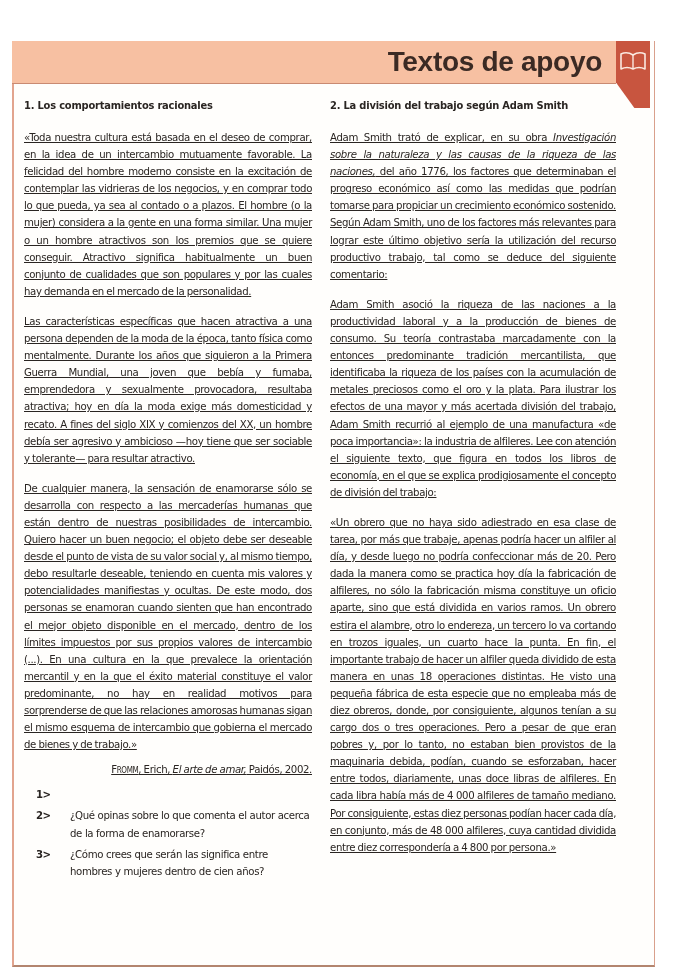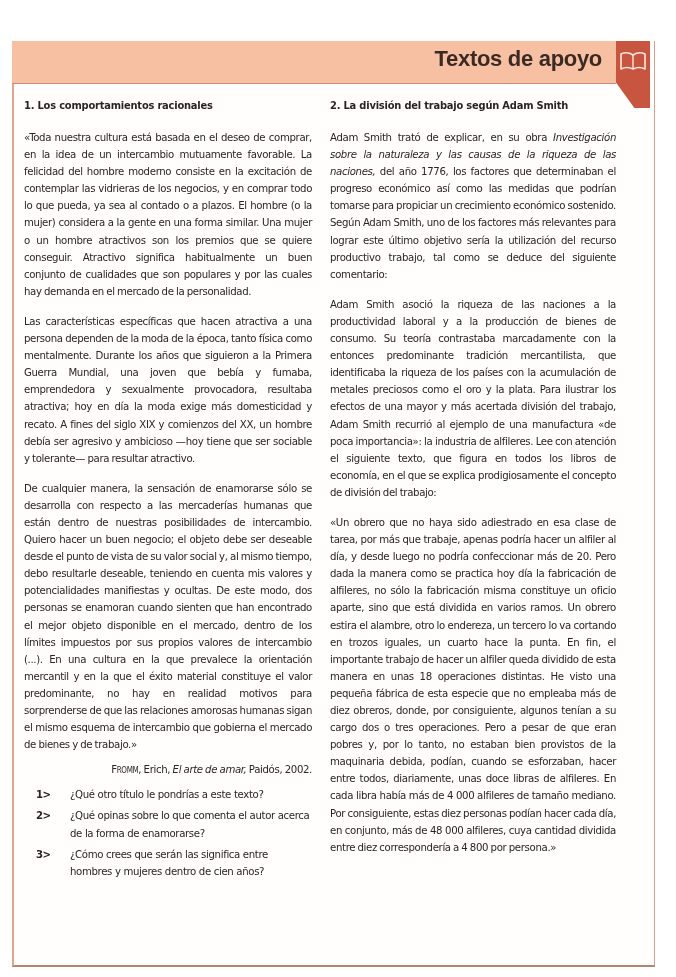--- a/index.html
+++ b/index.html
@@ -19,41 +19,41 @@
     background: #fffefc;
   }
   .band {
     position: absolute; left: 12px; top: 41px; width: 604px; height: 42px;
     background: #f7c0a2;
     border-bottom: 1px solid #c98a72;
   }
   .band-title {
     position: absolute; right: 74px; top: 46px;
     font-family: "Liberation Sans", sans-serif;
-    font-weight: bold; font-size: 22px; color: #3b2a24;
+    font-weight: bold; font-size: 28px; color: #3b2a24;
     letter-spacing: -0.3px;
   }
   .tab {
     position: absolute; left: 616px; top: 41px; width: 34px; height: 67px;
     background: #c8553f;
     clip-path: polygon(0 0, 100% 0, 100% 100%, 54% 100%, 0 62%);
   }
   .tab svg { position: absolute; left: 3px; top: 9px; }
   .col {
     position: absolute; top: 96px;
     font-size: 11.3px; line-height: 17.1px;
     font-stretch: condensed;
   }
   .col-left { left: 24px; width: 288px; }
   .col-right { left: 330px; width: 286px; }
   h2 {
     margin: 0 0 5px 0; font-size: 11px; line-height: 20px; font-weight: bold;
     color: #2a2522; letter-spacing: -0.2px;
   }
-  p { margin: 13px 0 8px 0; text-align: justify; letter-spacing: -0.35px; word-spacing: -0.5px; }
+  p { margin: 13px 0 8px 0; text-align: justify; letter-spacing: -0.35px; word-spacing: -0.5px; text-decoration: underline; }
   em { font-style: italic; }
   .sc { font-variant: small-caps; }
   .citation { text-align: right; margin-top: 2px; margin-bottom: 8px; }
   .q-list { list-style: none; margin: 8px 0 0 0; padding: 0; }
   .q-item { display: flex; margin-bottom: 4px; }
   .q-num { width: 46px; flex: none; font-weight: bold; color: #2a2522; padding-left: 12px; box-sizing: border-box; letter-spacing: -0.5px; }
   .q-text { flex: 1; letter-spacing: -0.35px; }
 </style>
 </head>
 <body>
@@ -70,21 +70,20 @@
 
 <div class="col col-left">
   <h2>1. Los comportamientos racionales</h2>
   <p>«Toda nuestra cultura está basada en el deseo de comprar, en la idea de un intercambio mutuamente favorable. La felicidad del hombre moderno consiste en la excitación de contemplar las vidrieras de los negocios, y en comprar todo lo que pueda, ya sea al contado o a plazos. El hombre (o la mujer) considera a la gente en una forma similar. Una mujer o un hombre atractivos son los premios que se quiere conseguir. Atractivo significa habitualmente un buen conjunto de cualidades que son populares y por las cuales hay demanda en el mercado de la personalidad.</p>
   <p>Las características específicas que hacen atractiva a una persona dependen de la moda de la época, tanto física como mentalmente. Durante los años que siguieron a la Primera Guerra Mundial, una joven que bebía y fumaba, emprendedora y sexualmente provocadora, resultaba atractiva; hoy en día la moda exige más domesticidad y recato. A fines del siglo XIX y comienzos del XX, un hombre debía ser agresivo y ambicioso —hoy tiene que ser sociable y tolerante— para resultar atractivo.</p>
   <p>De cualquier manera, la sensación de enamorarse sólo se desarrolla con respecto a las mercaderías humanas que están dentro de nuestras posibilidades de intercambio. Quiero hacer un buen negocio; el objeto debe ser deseable desde el punto de vista de su valor social y, al mismo tiempo, debo resultarle deseable, teniendo en cuenta mis valores y potencialidades manifiestas y ocultas. De este modo, dos personas se enamoran cuando sienten que han encontrado el mejor objeto disponible en el mercado, dentro de los límites impuestos por sus propios valores de intercambio (...). En una cultura en la que prevalece la orientación mercantil y en la que el éxito material constituye el valor predominante, no hay en realidad motivos para sorprenderse de que las relaciones amorosas humanas sigan el mismo esquema de intercambio que gobierna el mercado de bienes y de trabajo.»</p>
   <p class="citation"><span class="sc">Fromm</span><span>, Erich, </span><em>El arte de amar,</em><span> Paidós, 2002.</span></p>
   <ul class="q-list">
     <li class="q-item">
       <span class="q-num">1&gt;</span>
-      <span class="q-text">¿Qué otro título le pondrías a este texto?</span>
     </li>
     <li class="q-item">
       <span class="q-num">2&gt;</span>
       <span class="q-text">¿Qué opinas sobre lo que comenta el autor acerca de la forma de enamorarse?</span>
     </li>
     <li class="q-item">
       <span class="q-num">3&gt;</span>
       <span class="q-text">¿Cómo crees que serán las significa entre hombres y mujeres dentro de cien años?</span>
     </li>
   </ul>

